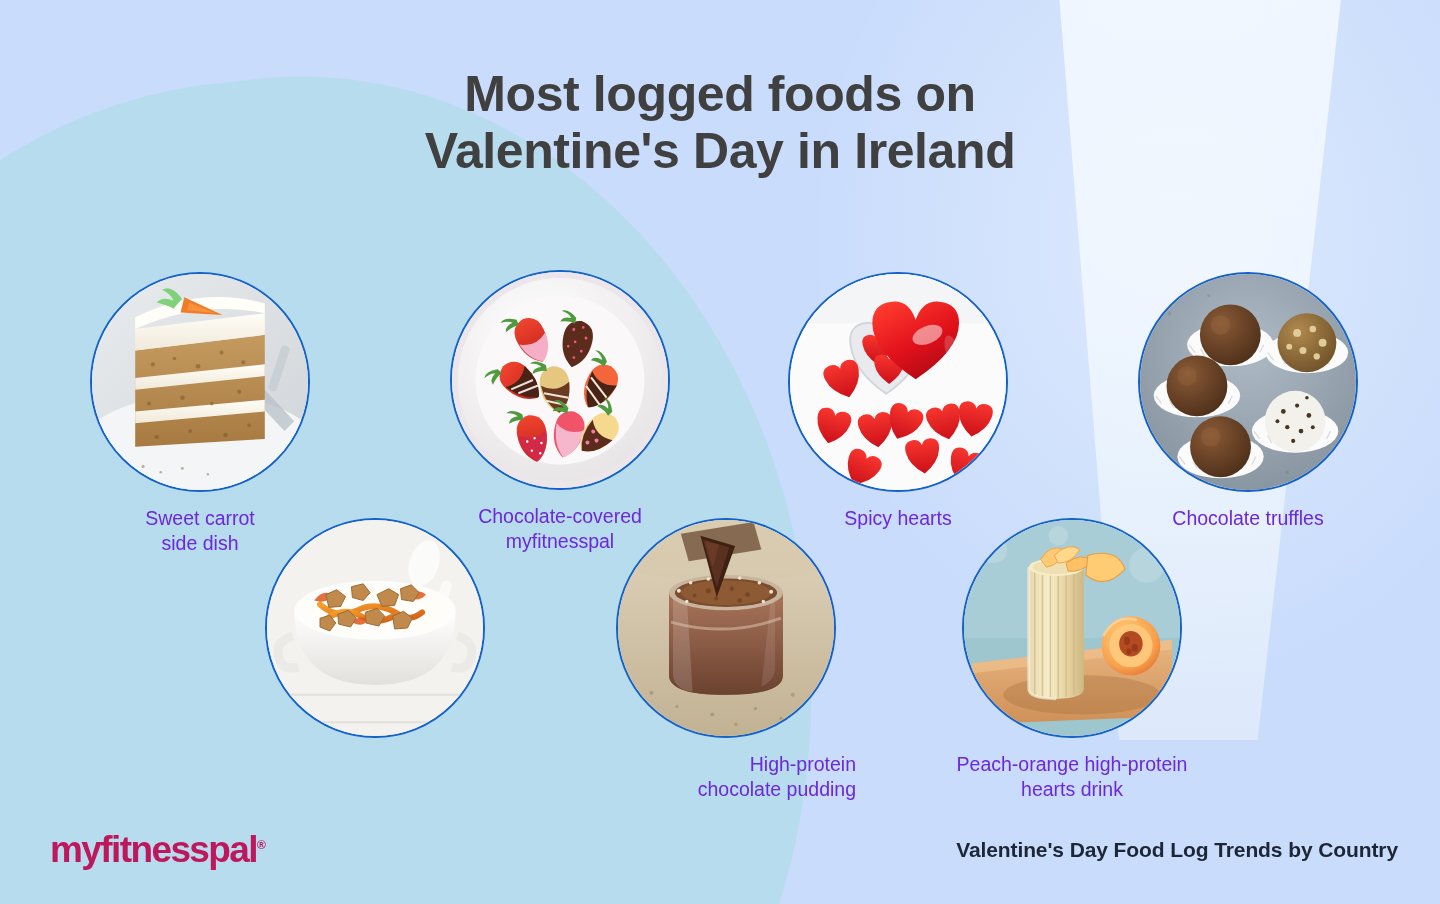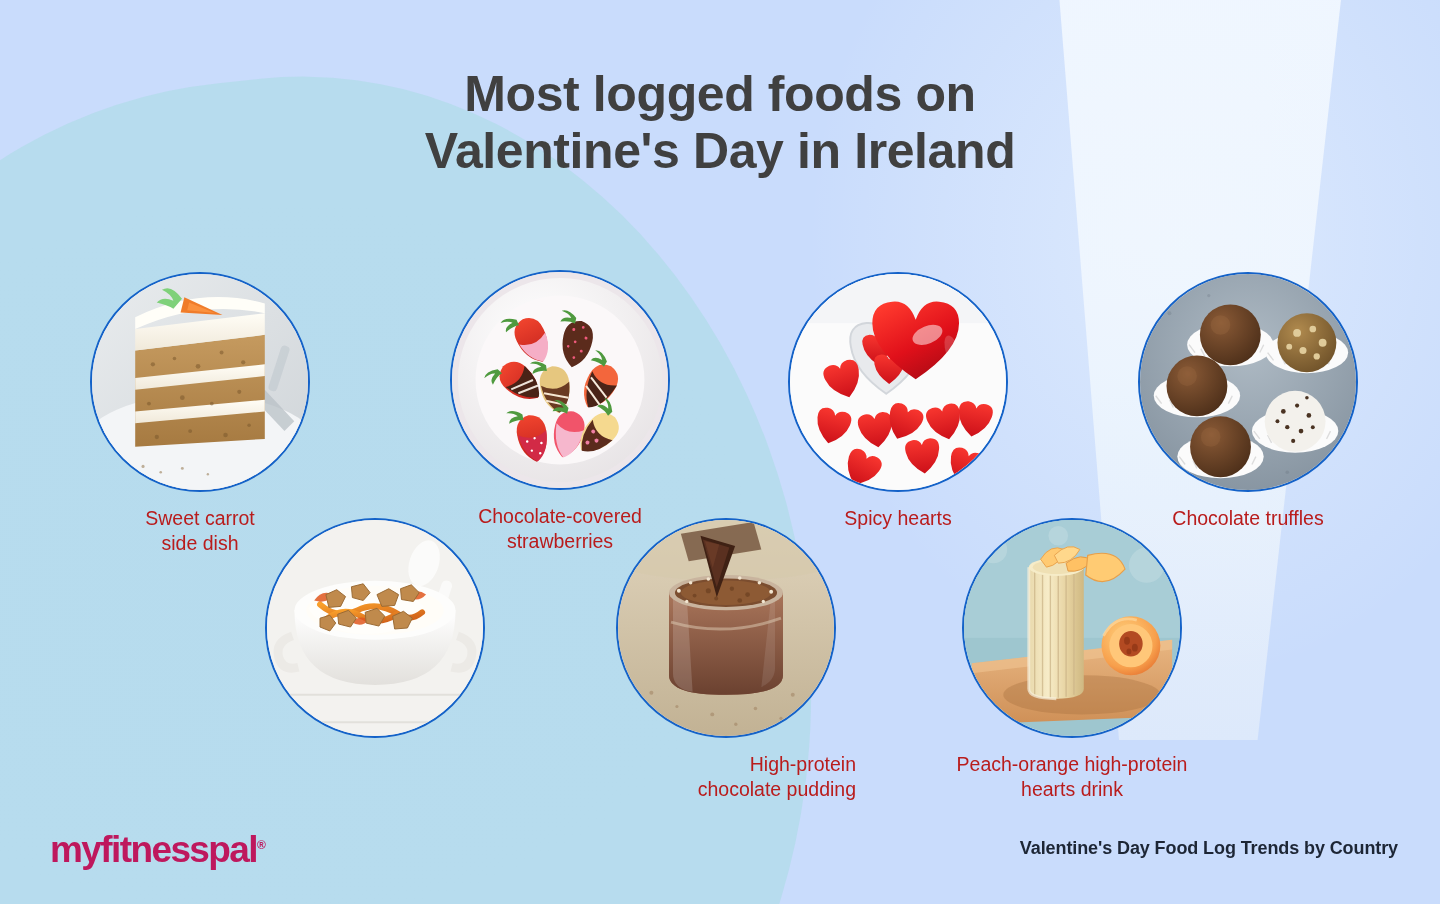--- a/index.html
+++ b/index.html
@@ -98,21 +98,21 @@
 
   .circle .art {
     position: absolute;
     inset: 0;
   }
 
   .food-label {
     margin-top: 14px;
     font-size: 19.5px;
     line-height: 25px;
-    color: #b91c1c;
+    color: #6d28d9;
     white-space: pre-line;
     font-weight: 400;
   }
 
   
   .logo {
     position: absolute;
     left: 50px;
     top: 825px;
     color: #be185d;
@@ -125,21 +125,21 @@
     font-size: 12px;
     letter-spacing: 0;
     vertical-align: super;
     font-weight: 700;
   }
 
   .tagline {
     position: absolute;
     right: 42px;
     top: 838px;
-    font-size: 18px;
+    font-size: 21px;
     font-weight: 700;
     color: #1d2635;
     letter-spacing: -0.1px;
   }
 
   
   .art svg { display: block; width: 100%; height: 100%; }
 </style>
 </head>
 <body>
@@ -321,21 +321,21 @@
                   <circle cx="4" cy="30" r="2"></circle>
                   <circle cx="-1" cy="38" r="2"></circle>
                 </g>
               <path d="M-6 -2 q-10 -8 -16 -4 q8 1 11 5 q-9 0 -10 6 q9 -3 15 -1 Z" fill="#4f9a3f"></path>
             </g>
           </g>
         </svg>
       </div>
     </div>
     <div class="food-label">Chocolate-covered
-strawberries</div>
+myfitnesspal</div>
   </div>
 
   <div class="food-item" style="left:768px; top:272px;">
     <div class="circle">
       <div class="art">
         <svg viewBox="0 0 220 220" preserveAspectRatio="xMidYMid slice">
           <defs>
             <linearGradient id="glossRed" x1="0.2" y1="0" x2="0.8" y2="1">
               <stop offset="0" stop-color="#ff3a2e"></stop>
                 <stop offset="0.55" stop-color="#e0101a"></stop>

